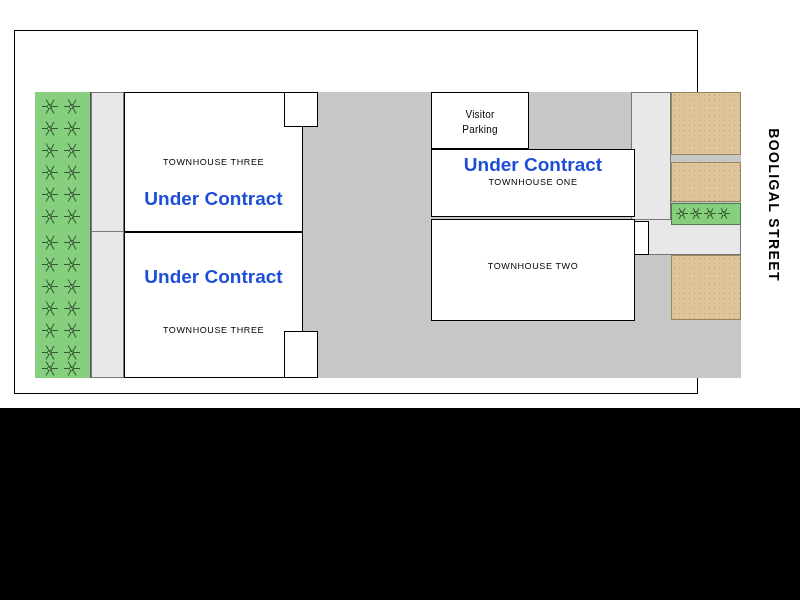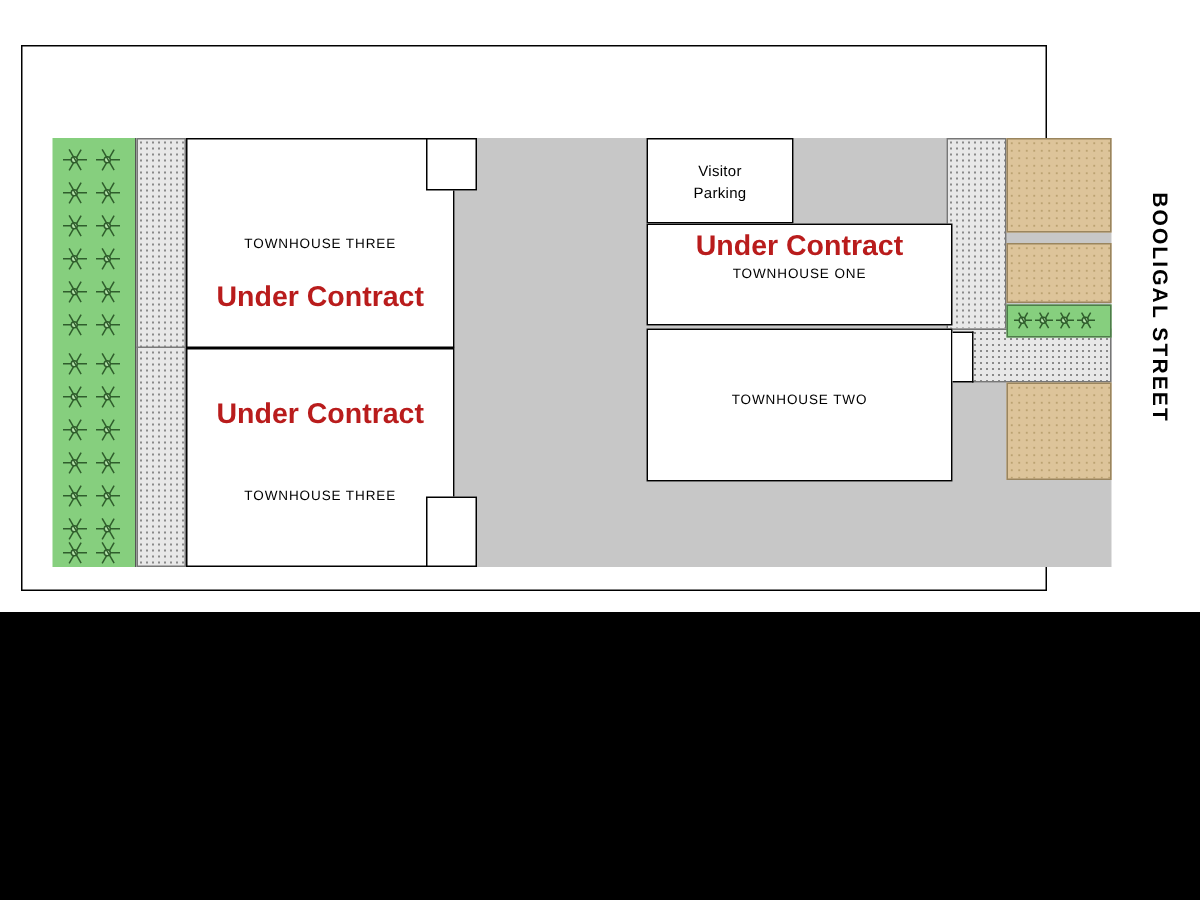--- a/index.html
+++ b/index.html
@@ -182,21 +182,21 @@
   .label-two     { left: 416px; top: 230px; width: 204px; }
   .label-drive   { left: 440px; top: 311px; width: 200px; letter-spacing: 0.2px; }
   .label-visitor {
     left: 416px; top: 76px; width: 98px;
     letter-spacing: 0.2px; line-height: 15px;
     font-size: 10px;
   }
 
   .under-contract {
     position: absolute;
-    color: #b91c1c;
+    color: #1d4ed8;
     font-weight: bold;
     font-size: 19px;
     text-align: center;
     white-space: nowrap;
   }
   .uc-four  { left: 109px; top: 157px; width: 179px; }
   .uc-three { left: 109px; top: 235px; width: 179px; }
   .uc-one   { left: 416px; top: 123px; width: 204px; }
 
   

